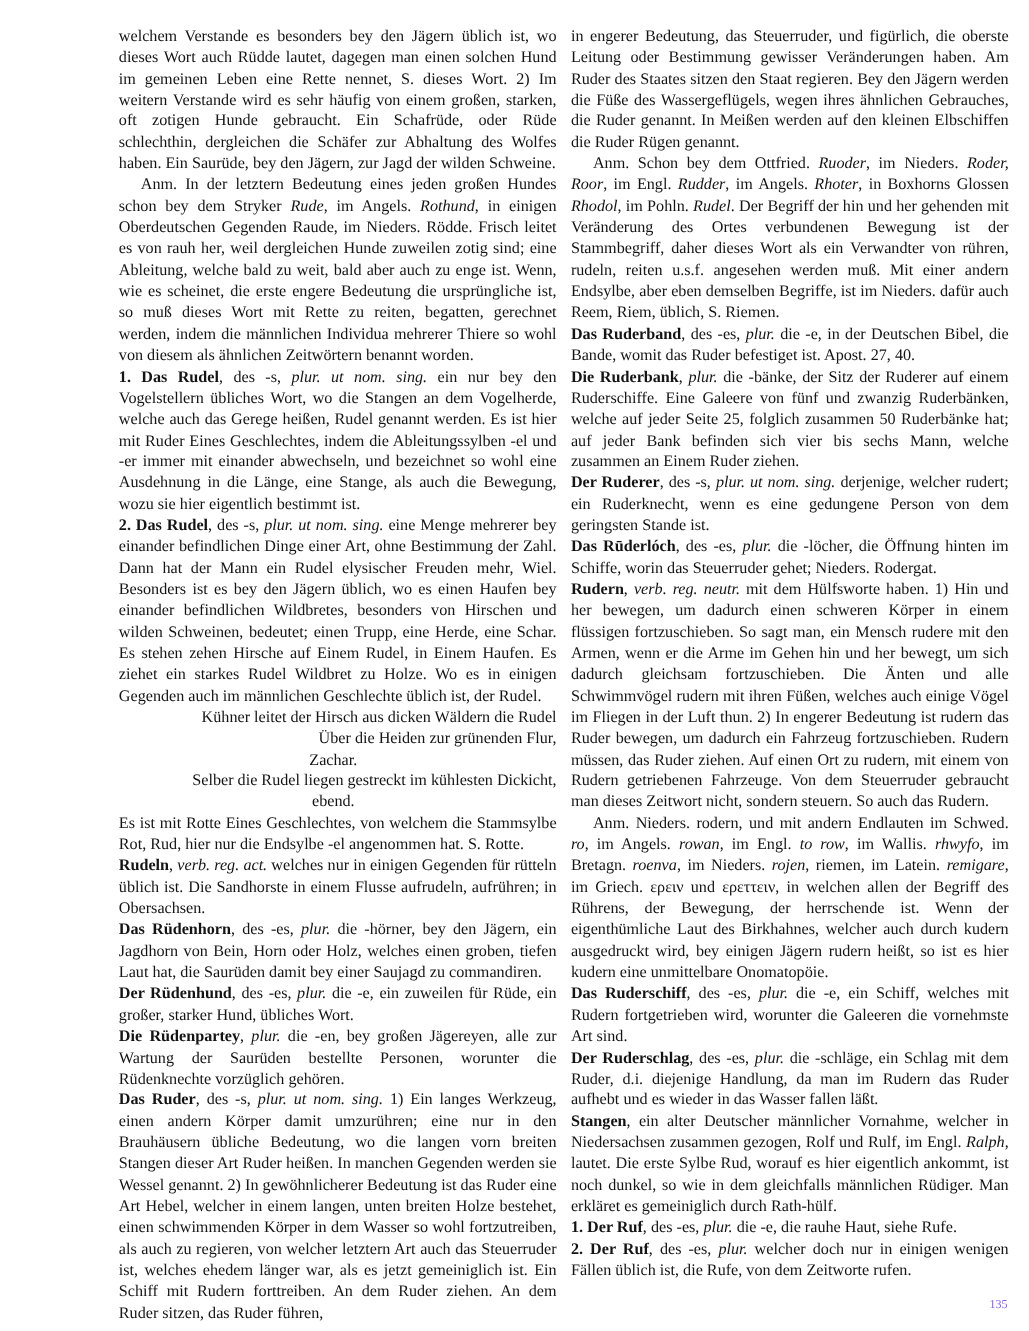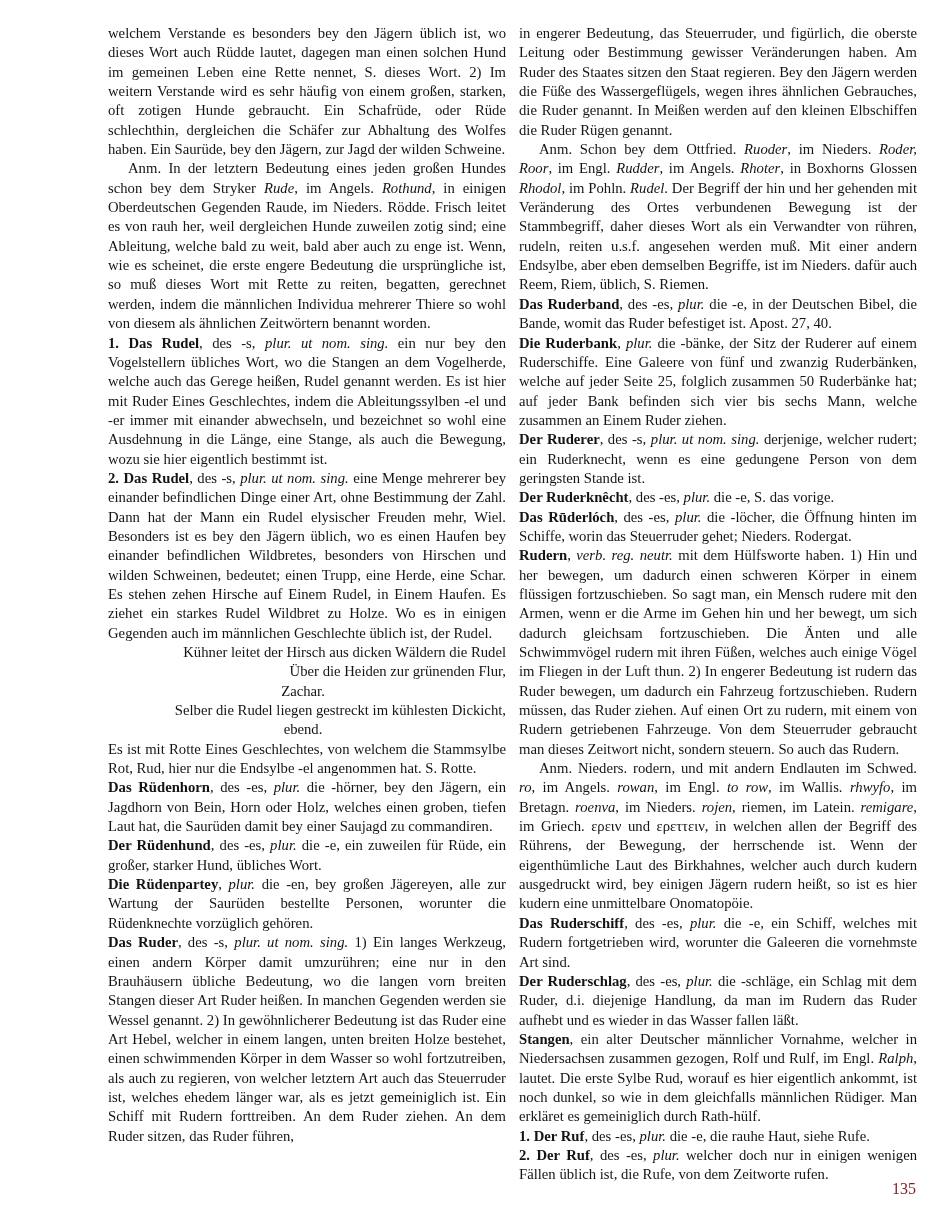--- a/index.html
+++ b/index.html
@@ -44,52 +44,52 @@
     text-align: center;
     padding-right: 8px;
   }
   .col b { font-weight: bold; }
   .col i { font-style: italic; }
   .page-number {
     position: absolute;
     top: 1180px;
     right: 19px;
     font-family: "Liberation Serif", "DejaVu Serif", serif;
-    font-size: 16px;
-    color: #7f1d1d;
+    font-size: 11px;
+    color: #8b5cf6;
   }
 </style>
 </head>
 <body>
 
 <div class="page">
   <div class="text-area">
     <div class="col">
         <p class="blk cont"><span>welchem Verstande es besonders bey den Jägern üblich ist, wo dieses Wort auch Rüdde lautet, dagegen man einen solchen Hund im gemeinen Leben eine Rette nennet, S. dieses Wort. 2) Im weitern Verstande wird es sehr häufig von einem großen, starken, oft zotigen Hunde gebraucht. Ein Schafrüde, oder Rüde schlechthin, dergleichen die Schäfer zur Abhaltung des Wolfes haben. Ein Saurüde, bey den Jägern, zur Jagd der wilden Schweine.</span></p>
         <p class="blk anm"><span>Anm. In der letztern Bedeutung eines jeden großen Hundes schon bey dem Stryker </span><i>Rude</i><span>, im Angels. </span><i>Rothund</i><span>, in einigen Oberdeutschen Gegenden Raude, im Nieders. Rödde. Frisch leitet es von rauh her, weil dergleichen Hunde zuweilen zotig sind; eine Ableitung, welche bald zu weit, bald aber auch zu enge ist. Wenn, wie es scheinet, die erste engere Bedeutung die ursprüngliche ist, so muß dieses Wort mit Rette zu reiten, begatten, gerechnet werden, indem die männlichen Individua mehrerer Thiere so wohl von diesem als ähnlichen Zeitwörtern benannt worden.</span></p>
         <p class="blk entry"><b>1. Das Rudel</b><span>, des -s, </span><i>plur. ut nom. sing.</i><span> ein nur bey den Vogelstellern übliches Wort, wo die Stangen an dem Vogelherde, welche auch das Gerege heißen, Rudel genannt werden. Es ist hier mit Ruder Eines Geschlechtes, indem die Ableitungssylben -el und -er immer mit einander abwechseln, und bezeichnet so wohl eine Ausdehnung in die Länge, eine Stange, als auch die Bewegung, wozu sie hier eigentlich bestimmt ist.</span></p>
         <p class="blk entry"><b>2. Das Rudel</b><span>, des -s, </span><i>plur. ut nom. sing.</i><span> eine Menge mehrerer bey einander befindlichen Dinge einer Art, ohne Bestimmung der Zahl. Dann hat der Mann ein Rudel elysischer Freuden mehr, Wiel. Besonders ist es bey den Jägern üblich, wo es einen Haufen bey einander befindlichen Wildbretes, besonders von Hirschen und wilden Schweinen, bedeutet; einen Trupp, eine Herde, eine Schar. Es stehen zehen Hirsche auf Einem Rudel, in Einem Haufen. Es ziehet ein starkes Rudel Wildbret zu Holze. Wo es in einigen Gegenden auch im männlichen Geschlechte üblich ist, der Rudel.</span></p>
         <p class="blk verse"><span>Kühner leitet der Hirsch aus dicken Wäldern die Rudel</span></p>
         <p class="blk verse"><span>Über die Heiden zur grünenden Flur,</span></p>
         <p class="blk attrib"><span>Zachar.</span></p>
         <p class="blk verse"><span>Selber die Rudel liegen gestreckt im kühlesten Dickicht,</span></p>
         <p class="blk attrib"><span>ebend.</span></p>
         <p class="blk cont"><span>Es ist mit Rotte Eines Geschlechtes, von welchem die Stammsylbe Rot, Rud, hier nur die Endsylbe -el angenommen hat. S. Rotte.</span></p>
+        <p class="blk entry"><b>Rudeln</b><span>, </span><i>verb. reg. act.</i><span> welches nur in einigen Gegenden für rütteln üblich ist. Die Sandhorste in einem Flusse aufrudeln, aufrühren; in Obersachsen.</span></p>
         <p class="blk entry"><b>Das Rüdenhorn</b><span>, des -es, </span><i>plur.</i><span> die -hörner, bey den Jägern, ein Jagdhorn von Bein, Horn oder Holz, welches einen groben, tiefen Laut hat, die Saurüden damit bey einer Saujagd zu commandiren.</span></p>
         <p class="blk entry"><b>Der Rüdenhund</b><span>, des -es, </span><i>plur.</i><span> die -e, ein zuweilen für Rüde, ein großer, starker Hund, übliches Wort.</span></p>
         <p class="blk entry"><b>Die Rüdenpartey</b><span>, </span><i>plur.</i><span> die -en, bey großen Jägereyen, alle zur Wartung der Saurüden bestellte Personen, worunter die Rüdenknechte vorzüglich gehören.</span></p>
         <p class="blk entry"><b>Das Ruder</b><span>, des -s, </span><i>plur. ut nom. sing.</i><span> 1) Ein langes Werkzeug, einen andern Körper damit umzurühren; eine nur in den Brauhäusern übliche Bedeutung, wo die langen vorn breiten Stangen dieser Art Ruder heißen. In manchen Gegenden werden sie Wessel genannt. 2) In gewöhnlicherer Bedeutung ist das Ruder eine Art Hebel, welcher in einem langen, unten breiten Holze bestehet, einen schwimmenden Körper in dem Wasser so wohl fortzutreiben, als auch zu regieren, von welcher letztern Art auch das Steuerruder ist, welches ehedem länger war, als es jetzt gemeiniglich ist. Ein Schiff mit Rudern forttreiben. An dem Ruder ziehen. An dem Ruder sitzen, das Ruder führen,</span></p>
       </div>
     <div class="col">
         <p class="blk cont"><span>in engerer Bedeutung, das Steuerruder, und figürlich, die oberste Leitung oder Bestimmung gewisser Veränderungen haben. Am Ruder des Staates sitzen den Staat regieren. Bey den Jägern werden die Füße des Wassergeflügels, wegen ihres ähnlichen Gebrauches, die Ruder genannt. In Meißen werden auf den kleinen Elbschiffen die Ruder Rügen genannt.</span></p>
         <p class="blk anm"><span>Anm. Schon bey dem Ottfried. </span><i>Ruoder</i><span>, im Nieders. </span><i>Roder, Roor</i><span>, im Engl. </span><i>Rudder</i><span>, im Angels. </span><i>Rhoter</i><span>, in Boxhorns Glossen </span><i>Rhodol</i><span>, im Pohln. </span><i>Rudel</i><span>. Der Begriff der hin und her gehenden mit Veränderung des Ortes verbundenen Bewegung ist der Stammbegriff, daher dieses Wort als ein Verwandter von rühren, rudeln, reiten u.s.f. angesehen werden muß. Mit einer andern Endsylbe, aber eben demselben Begriffe, ist im Nieders. dafür auch Reem, Riem, üblich, S. Riemen.</span></p>
         <p class="blk entry"><b>Das Ruderband</b><span>, des -es, </span><i>plur.</i><span> die -e, in der Deutschen Bibel, die Bande, womit das Ruder befestiget ist. Apost. 27, 40.</span></p>
         <p class="blk entry"><b>Die Ruderbank</b><span>, </span><i>plur.</i><span> die -bänke, der Sitz der Ruderer auf einem Ruderschiffe. Eine Galeere von fünf und zwanzig Ruderbänken, welche auf jeder Seite 25, folglich zusammen 50 Ruderbänke hat; auf jeder Bank befinden sich vier bis sechs Mann, welche zusammen an Einem Ruder ziehen.</span></p>
         <p class="blk entry"><b>Der Ruderer</b><span>, des -s, </span><i>plur. ut nom. sing.</i><span> derjenige, welcher rudert; ein Ruderknecht, wenn es eine gedungene Person von dem geringsten Stande ist.</span></p>
-        <p class="blk entry"><b>Der Ruderknêcht</b><span>, des -es, </span><i>plur.</i><span> die -e, S. das vorige.</span></p>
         <p class="blk entry"><b>Das Rūderlóch</b><span>, des -es, </span><i>plur.</i><span> die -löcher, die Öffnung hinten im Schiffe, worin das Steuerruder gehet; Nieders. Rodergat.</span></p>
         <p class="blk entry"><b>Rudern</b><span>, </span><i>verb. reg. neutr.</i><span> mit dem Hülfsworte haben. 1) Hin und her bewegen, um dadurch einen schweren Körper in einem flüssigen fortzuschieben. So sagt man, ein Mensch rudere mit den Armen, wenn er die Arme im Gehen hin und her bewegt, um sich dadurch gleichsam fortzuschieben. Die Änten und alle Schwimmvögel rudern mit ihren Füßen, welches auch einige Vögel im Fliegen in der Luft thun. 2) In engerer Bedeutung ist rudern das Ruder bewegen, um dadurch ein Fahrzeug fortzuschieben. Rudern müssen, das Ruder ziehen. Auf einen Ort zu rudern, mit einem von Rudern getriebenen Fahrzeuge. Von dem Steuerruder gebraucht man dieses Zeitwort nicht, sondern steuern. So auch das Rudern.</span></p>
         <p class="blk anm"><span>Anm. Nieders. rodern, und mit andern Endlauten im Schwed. </span><i>ro</i><span>, im Angels. </span><i>rowan</i><span>, im Engl. </span><i>to row</i><span>, im Wallis. </span><i>rhwyfo</i><span>, im Bretagn. </span><i>roenva</i><span>, im Nieders. </span><i>rojen</i><span>, riemen, im Latein. </span><i>remigare</i><span>, im Griech. ερειν und ερεττειν, in welchen allen der Begriff des Rührens, der Bewegung, der herrschende ist. Wenn der eigenthümliche Laut des Birkhahnes, welcher auch durch kudern ausgedruckt wird, bey einigen Jägern rudern heißt, so ist es hier kudern eine unmittelbare Onomatopöie.</span></p>
         <p class="blk entry"><b>Das Ruderschiff</b><span>, des -es, </span><i>plur.</i><span> die -e, ein Schiff, welches mit Rudern fortgetrieben wird, worunter die Galeeren die vornehmste Art sind.</span></p>
         <p class="blk entry"><b>Der Ruderschlag</b><span>, des -es, </span><i>plur.</i><span> die -schläge, ein Schlag mit dem Ruder, d.i. diejenige Handlung, da man im Rudern das Ruder aufhebt und es wieder in das Wasser fallen läßt.</span></p>
         <p class="blk entry"><b>Stangen</b><span>, ein alter Deutscher männlicher Vornahme, welcher in Niedersachsen zusammen gezogen, Rolf und Rulf, im Engl. </span><i>Ralph</i><span>, lautet. Die erste Sylbe Rud, worauf es hier eigentlich ankommt, ist noch dunkel, so wie in dem gleichfalls männlichen Rüdiger. Man erkläret es gemeiniglich durch Rath-hülf.</span></p>
         <p class="blk entry"><b>1. Der Ruf</b><span>, des -es, </span><i>plur.</i><span> die -e, die rauhe Haut, siehe Rufe.</span></p>
         <p class="blk entry"><b>2. Der Ruf</b><span>, des -es, </span><i>plur.</i><span> welcher doch nur in einigen wenigen Fällen üblich ist, die Rufe, von dem Zeitworte rufen.</span></p>
       </div>
   </div>

